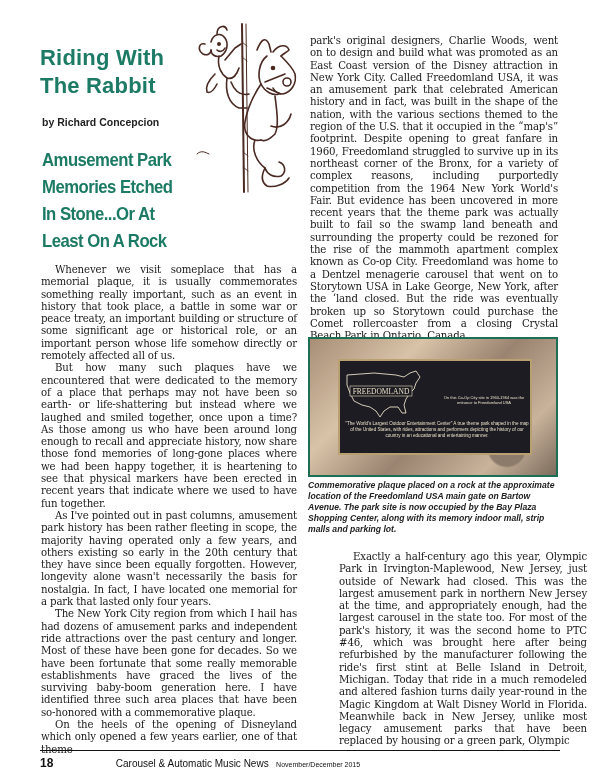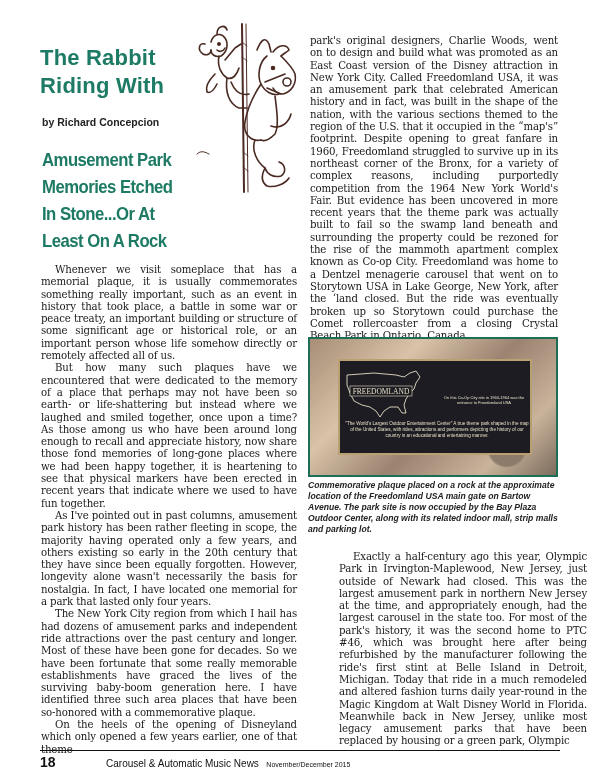--- a/index.html
+++ b/index.html
@@ -68,32 +68,32 @@
     position:absolute; left:308px; top:480px; width:252px;
     font-family:"Liberation Sans", sans-serif; font-style:italic; font-weight:bold;
     color:#222; font-size:8.6px; line-height:11px;
   }
 
   .footer-rule { position:absolute; left:40px; top:750px; width:520px; height:0; border-top:1.5px solid #111; }
   .footer {
     position:absolute; left:40px; top:753px;
     font-family:"Liberation Sans", sans-serif; color:#111; white-space:nowrap;
   }
-  .footer .pg { font-weight:bold; font-size:14px; margin-right:5px; }
+  .footer .pg { font-weight:bold; font-size:12px; margin-right:17px; }
   .footer .pub { font-size:10px;padding-left:41px; }
   .footer .date { font-size:7px; margin-left:3px; }
 </style>
 </head>
 <body>
 
 <div class="page">
 
   <div class="title">
+    <div>Riding With</div>
     <div>The Rabbit</div>
-    <div>Riding With</div>
   </div>
 
   <div class="byline">by Richard Concepcion</div>
 
   <div class="subtitle">
     <div>Amusement Park</div>
     <div>Memories Etched</div>
     <div>In Stone...Or At</div>
     <div>Least On A Rock</div>
   </div>
@@ -148,21 +148,21 @@
       <svg class="map" viewBox="0 0 80 50" fill="none" stroke="#e9dfc6" stroke-width="0.9">
         <path d="M3 6 L30 4 L52 6 L60 8 L66 4 L72 2 L76 8 L72 14 L70 20 L66 24 L62 30 L60 36 L62 44 L58 44 L54 38 L46 38 L40 42 L36 48 L32 42 L26 38 L18 36 L10 32 L6 24 L3 16 Z"></path>
         <rect x="6" y="17" width="62" height="10" fill="#1c1c22" stroke="#e9dfc6" stroke-width="0.6"></rect>
         <text x="37" y="25" text-anchor="middle" fill="#e9dfc6" stroke="none" font-family="Liberation Serif, serif" font-size="7.5">FREEDOMLAND</text>
       </svg>
       <div class="p-small">On this Co-Op City site in 1960-1964 was the entrance to Freedomland USA</div>
       <div class="p-quote">"The World's Largest Outdoor Entertainment Center" A true theme park shaped in the map of the United States, with rides, attractions and performers depicting the history of our country in an educational and entertaining manner.</div>
     </div>
   </div>
 
-  <div class="caption">Commemorative plaque placed on a rock at the approximate location of the Freedomland USA main gate on Bartow Avenue.  The park site is now occupied by the Bay Plaza Outdoor Center, along with its related indoor mall, strip malls and parking lot.</div>
+  <div class="caption">Commemorative plaque placed on a rock at the approximate location of the Freedomland USA main gate on Bartow Avenue.  The park site is now occupied by the Bay Plaza Shopping Center, along with its memory indoor mall, strip malls and parking lot.</div>
 
   <div class="col col-right-bot">
     <p>Exactly a half-century ago this year, Olympic Park in Irvington-Maplewood, New Jersey, just outside of Newark had closed.  This was the largest amusement park in northern New Jersey at the time, and appropriately enough, had the largest carousel in the state too.  For most of the park's history, it was the second home to PTC #46, which was brought here after being refurbished by the manufacturer following the ride's first stint at Belle Island in Detroit, Michigan.  Today that ride in a much remodeled and altered fashion turns daily year-round in the Magic Kingdom at Walt Disney World in Florida.  Meanwhile back in New Jersey, unlike most legacy amusement parks that have been replaced by housing or a green park, Olympic</p>
   </div>
 
   <div class="footer-rule"></div>
   <div class="footer">
     <span class="pg">18</span>
     <span class="pub">Carousel &amp; Automatic Music News</span>
     <span class="date">November/December 2015</span>

